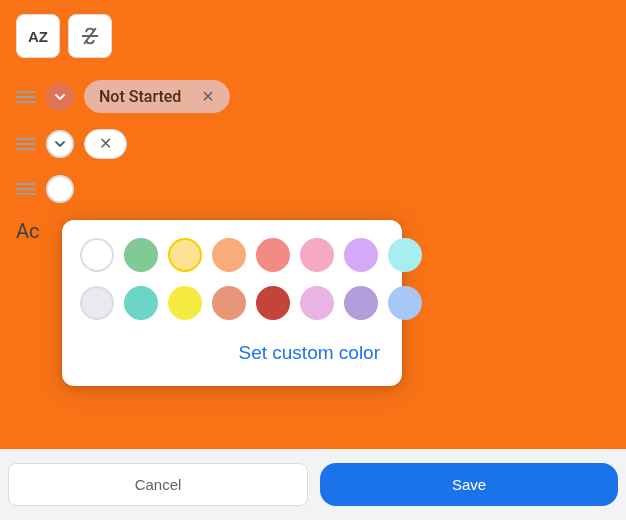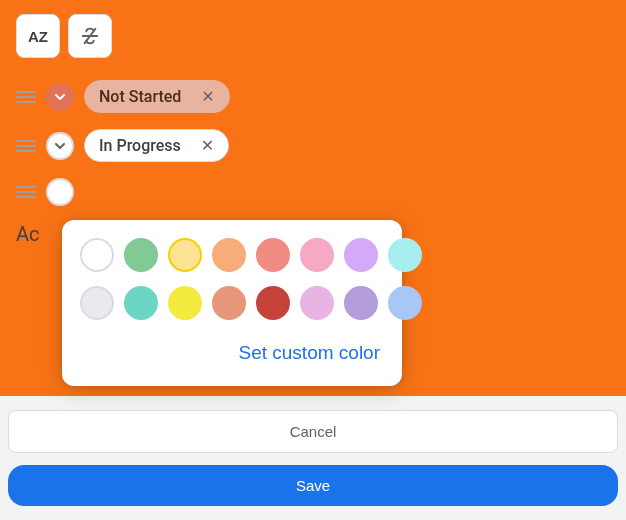--- a/index.html
+++ b/index.html
@@ -187,21 +187,20 @@
     
     .bottom-btns {
       position: absolute;
       bottom: 0;
       left: 0;
       right: 0;
       display: flex;
       gap: 12px;
       padding: 14px 8px;
       background: #f1f3f4;
-      flex-direction: column;
     }
     .btn-cancel {
       flex: 1;
       padding: 12px;
       border-radius: 8px;
       border: 1.5px solid #dadce0;
       background: white;
       font-size: 15px;
       font-weight: 500;
       color: #5f6368;
@@ -262,21 +261,20 @@
         <div class="drag-line"></div>
         <div class="drag-line"></div>
         <div class="drag-line"></div>
       </div>
       <div class="circle-btn">
         <svg width="12" height="12" viewBox="0 0 12 12">
           <polyline points="2,4 6,8 10,4" stroke="#5f6368" stroke-width="2" fill="none" stroke-linecap="round" stroke-linejoin="round"></polyline>
         </svg>
       </div>
       <div class="chip outline">
-        <span>In Progress</span>
         <span class="chip-x">✕</span>
       </div>
     </div>
 
     <div class="row-simple">
       <div class="drag-handle">
         <div class="drag-line"></div>
         <div class="drag-line"></div>
         <div class="drag-line"></div>
       </div>

